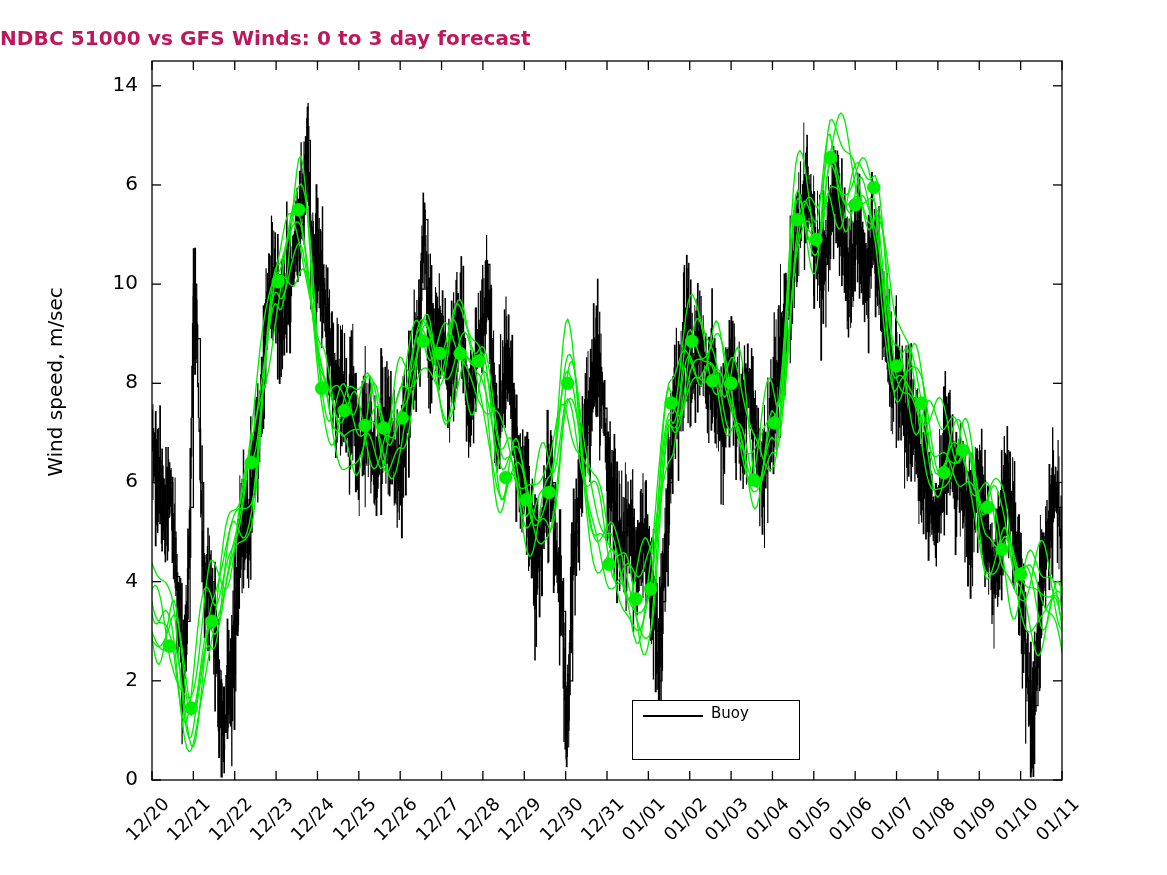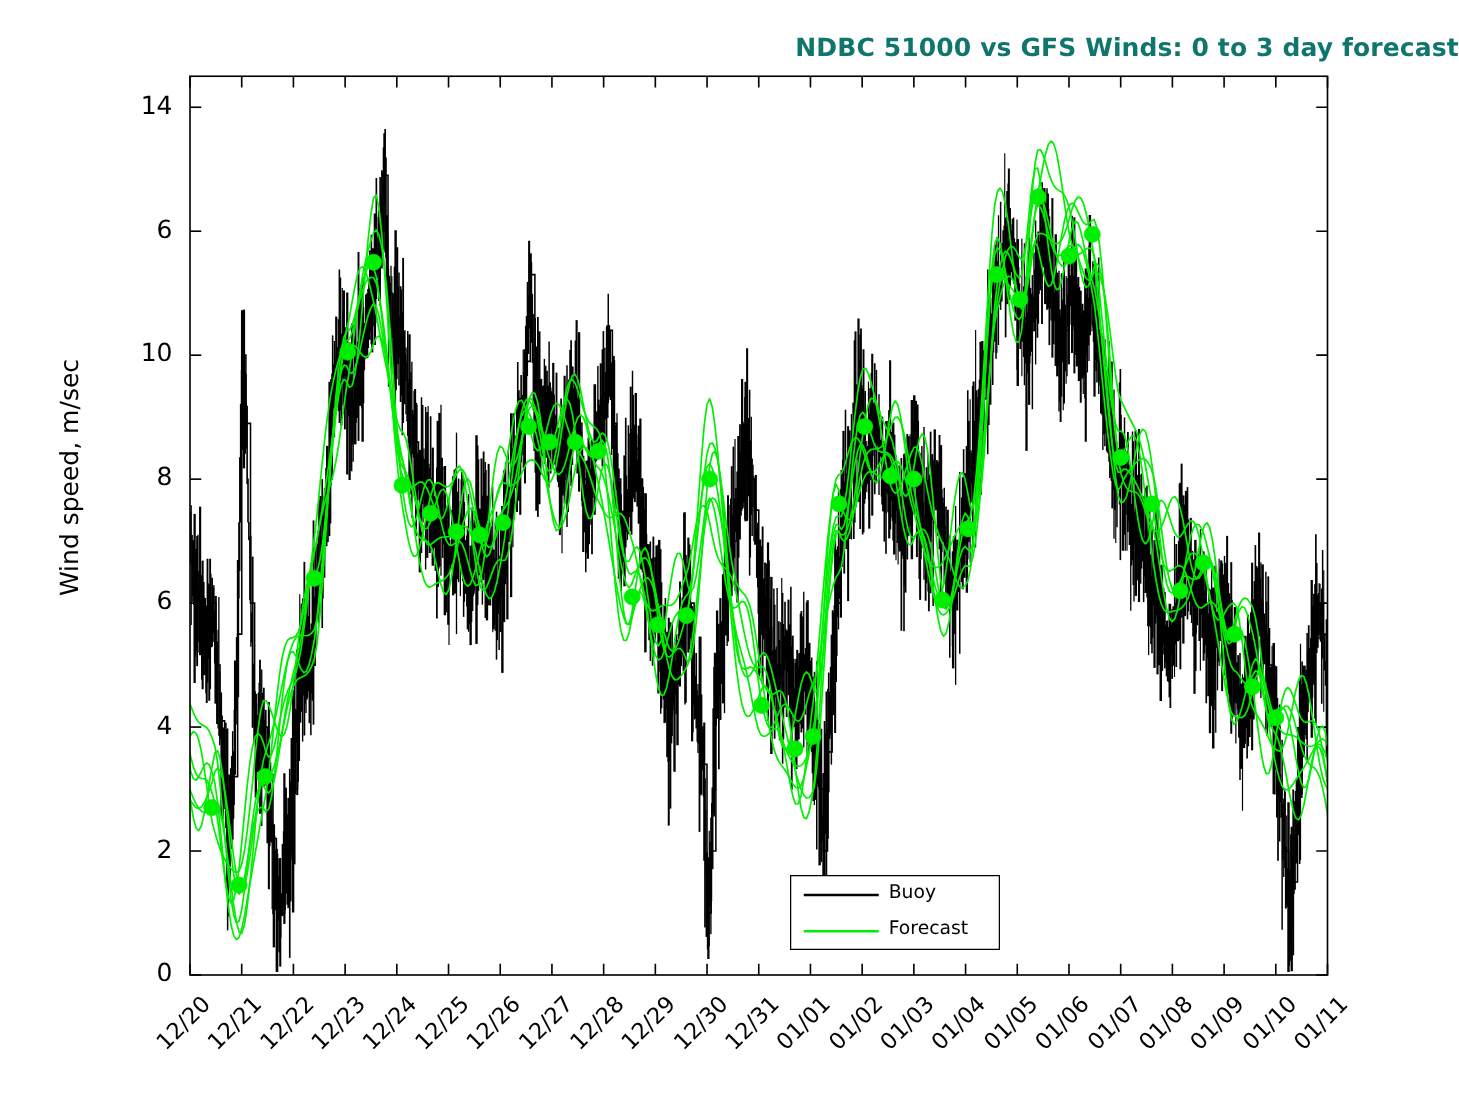--- a/index.html
+++ b/index.html
@@ -17,24 +17,24 @@
     position: relative;
     width: 1167px;
     height: 875px;
     background: #ffffff;
   }
   #chart-title {
     position: absolute;
     left: 0;
     top: 26px;
     width: 1167px;
-    text-align: right;
+    text-align: left;
     font-size: 20px;
     font-weight: bold;
-    color: #0f766e;
+    color: #be185d;
     letter-spacing: 0.1px;
   }
   #ylabel {
     position: absolute;
     left: -255px;
     top: 370px;
     width: 620px;
     text-align: center;
     transform: rotate(-90deg);
     transform-origin: center center;
@@ -1587,19 +1587,15 @@
       <div class="xtick-label" style="left: 919.273px; top: 793px; width: 66px;">01/09</div>
       <div class="xtick-label" style="left: 960.636px; top: 793px; width: 66px;">01/10</div>
       <div class="xtick-label" style="left: 1002px; top: 793px; width: 66px;">01/11</div>
     </div>
 
   <div id="legend-box">
     <div class="legend-row" style="top:0px;">
       <span class="legend-swatch" style="border-top-color: rgb(0, 0, 0);"></span>
       <span class="legend-text">Buoy</span>
     </div>
-    <div class="legend-row" style="top:29px;">
-      <span class="legend-swatch" style="border-top-color: rgb(0, 238, 0);"></span>
-      <span class="legend-text">Forecast</span>
-    </div>
   </div>
 
 </div>
 
 </body></html>

